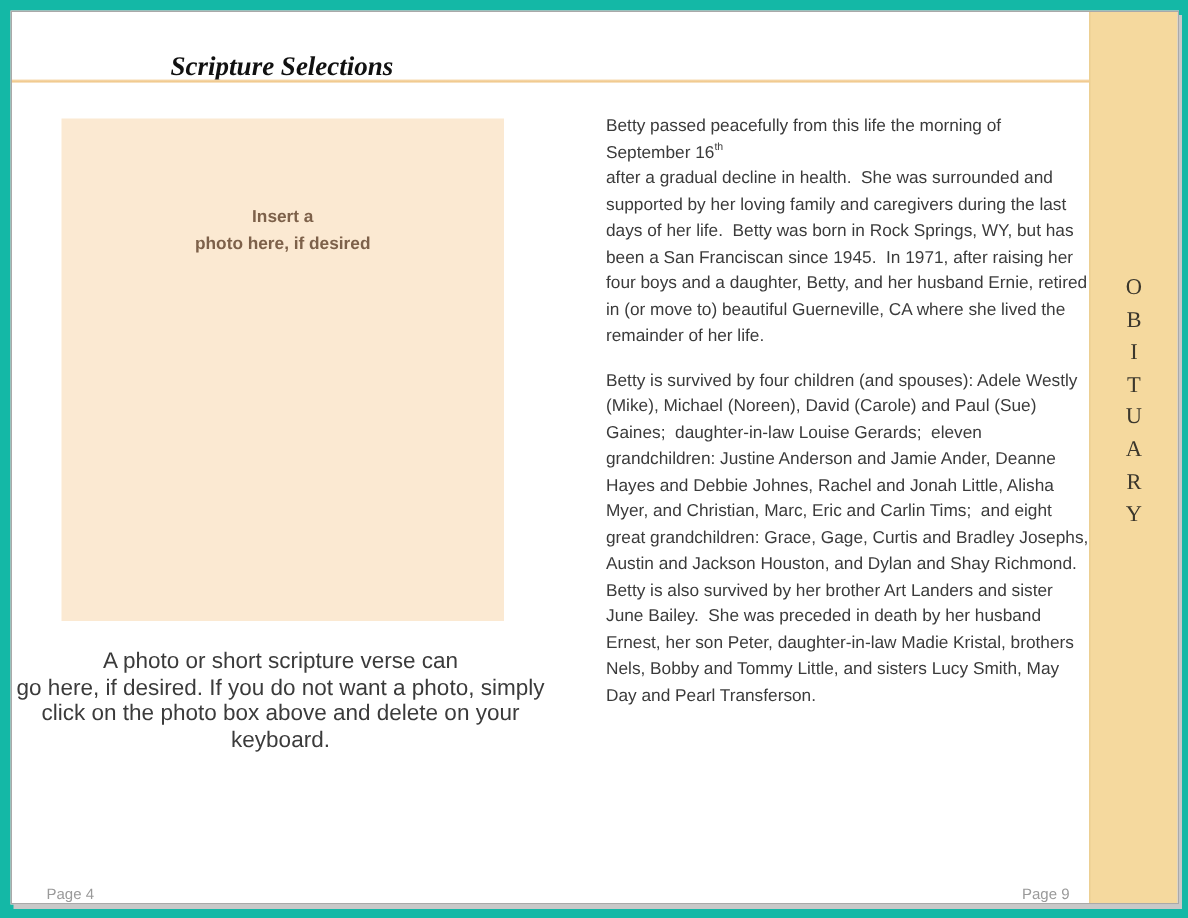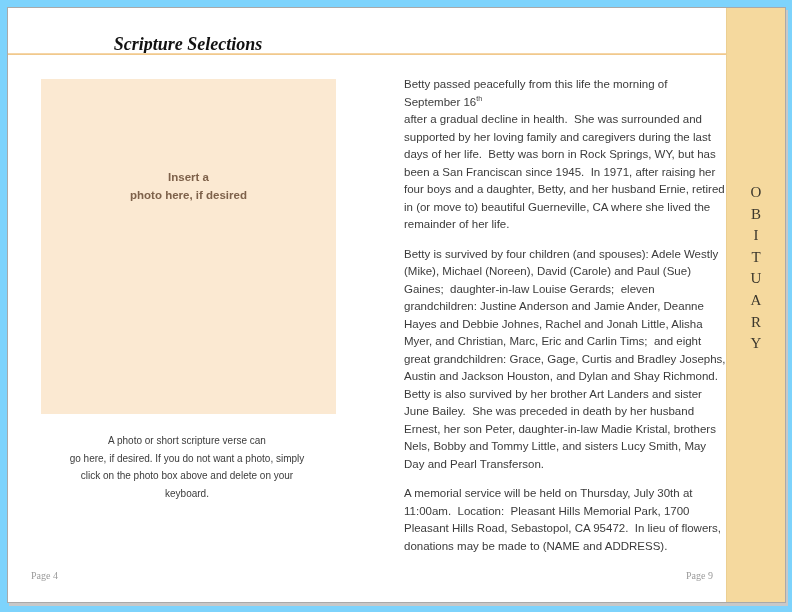--- a/index.html
+++ b/index.html
@@ -9,21 +9,21 @@
     background: #ffffff;
     width: 792px;
     height: 612px;
     overflow: hidden;
     font-family: "Liberation Sans", sans-serif;
   }
   .canvas {
     position: relative;
     width: 792px;
     height: 612px;
-    background: #7dd3fc;
+    background: #14b8a6;
   }
   .sheet {
     position: absolute;
     left: 7px;
     top: 7px;
     width: 777px;
     height: 594px;
     background: #ffffff;
     border: 1px solid #a9a9a9;
     box-shadow: 2px 3px 0 #c8c8c8;
@@ -80,36 +80,36 @@
   .photo-box {
     position: absolute;
     left: 33px;
     top: 71px;
     width: 295px;
     height: 335px;
     background: #fbe9d2;
     cursor: pointer;
   }
   .photo-box-text {
-    padding-top: 90px;
+    padding-top: 58px;
     text-align: center;
     font-size: 11.5px;
     font-weight: bold;
     line-height: 17.5px;
     color: #7d614a;
     white-space: pre-wrap;
   }
   .left-captions {
     position: absolute;
     left: 0;
     top: 424px;
     width: 358px;
     text-align: center;
     color: #3b3b3b;
-    font-size: 10px;
+    font-size: 15px;
     line-height: 17.5px;
   }
   .left-captions p {
     margin: 0 0 4px 0;
     white-space: pre-wrap;
   }
   
   .obituary-text {
     position: absolute;
     left: 396px;
@@ -124,22 +124,22 @@
     white-space: pre-wrap;
   }
   .sup {
     font-size: 7px;
     vertical-align: super;
     line-height: 0;
   }
   
   .page-number {
     position: absolute;
-    top: 562px;
-    font-family: Liberation Serif, serif;
+    top: 583px;
+    font-family: Liberation Sans, sans-serif;
     font-size: 10px;
     color: #9a9a9a;
     white-space: nowrap;
   }
   .page-number.left  { left: 23px; }
   .page-number.right { right: 72px; }
 </style>
 </head>
 <body>
 
@@ -176,24 +176,20 @@
 grandchildren: Justine Anderson and Jamie Ander, Deanne
 Hayes and Debbie Johnes, Rachel and Jonah Little, Alisha
 Myer, and Christian, Marc, Eric and Carlin Tims;  and eight
 great grandchildren: Grace, Gage, Curtis and Bradley Josephs,
 Austin and Jackson Houston, and Dylan and Shay Richmond.
 Betty is also survived by her brother Art Landers and sister
 June Bailey.  She was preceded in death by her husband
 Ernest, her son Peter, daughter-in-law Madie Kristal, brothers
 Nels, Bobby and Tommy Little, and sisters Lucy Smith, May
 Day and Pearl Transferson.</p>
-      <p>A memorial service will be held on Thursday, July 30th at
-11:00am.  Location:  Pleasant Hills Memorial Park, 1700
-Pleasant Hills Road, Sebastopol, CA 95472.  In lieu of flowers,
-donations may be made to (NAME and ADDRESS).</p>
     </div>
 
     <div class="side-band">
       <div class="vertical-label">
           <span class="vchar">O</span>
           <span class="vchar">B</span>
           <span class="vchar">I</span>
           <span class="vchar">T</span>
           <span class="vchar">U</span>
           <span class="vchar">A</span>

